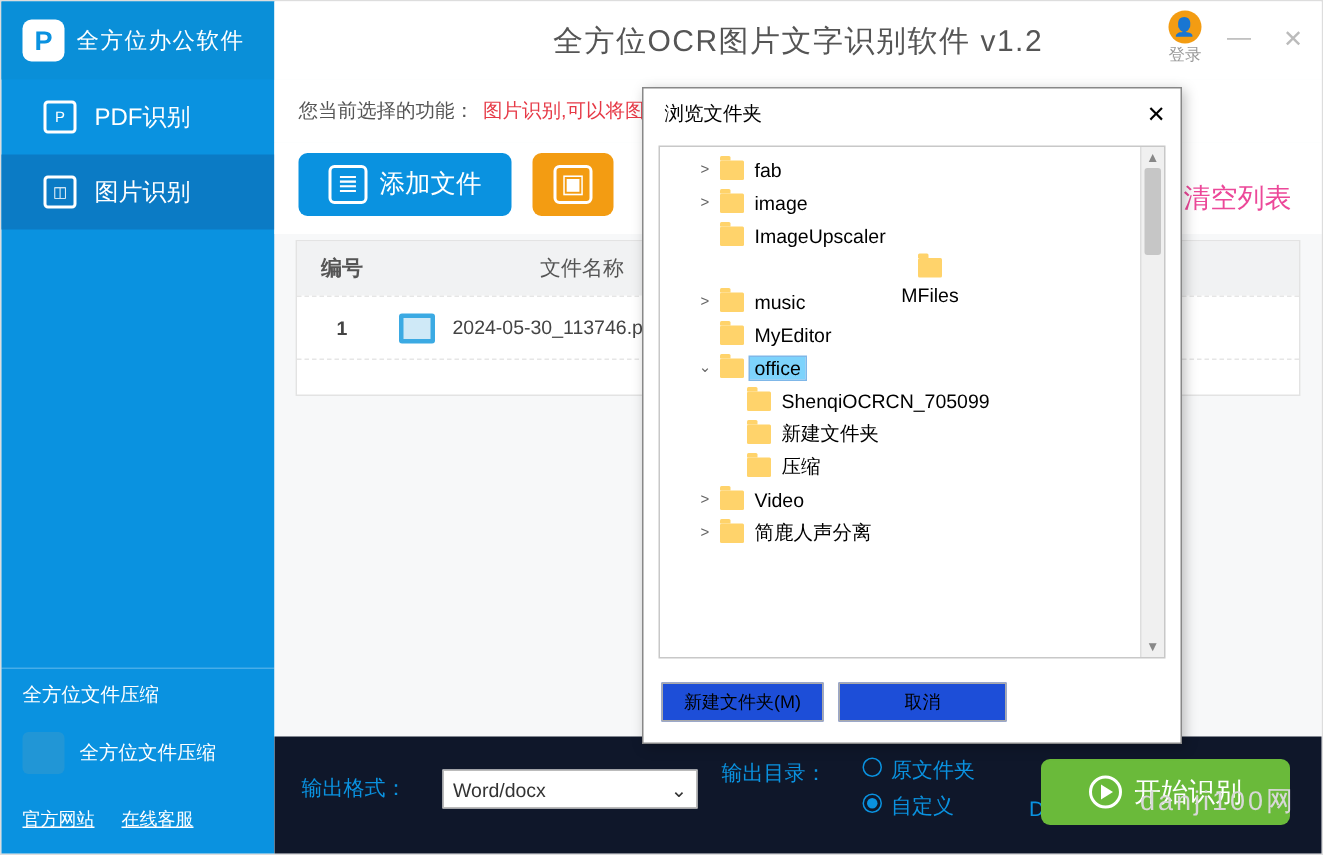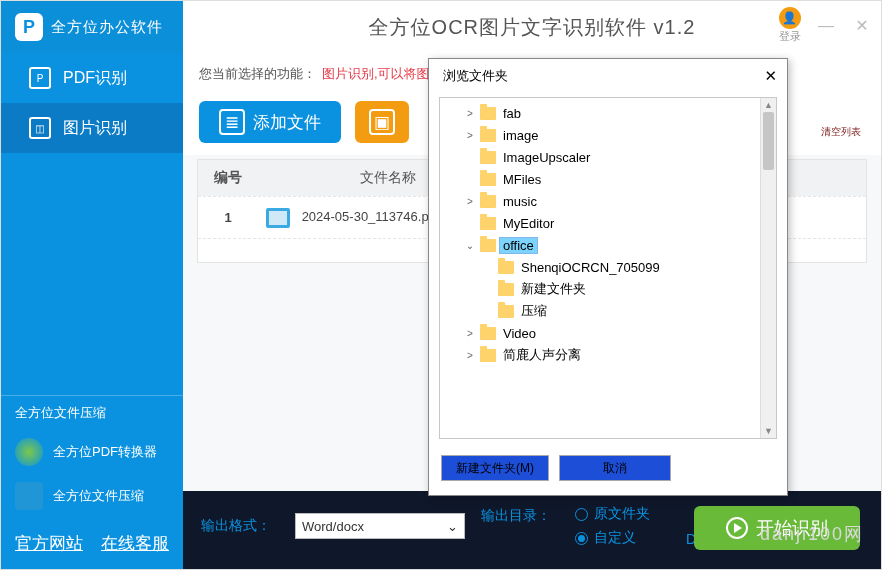--- a/index.html
+++ b/index.html
@@ -25,34 +25,34 @@
 .logo-text { font-size: 15px; font-weight: 500; letter-spacing: 1px; }
 .nav { }
 .nav-item { height: 50px; display: flex; align-items: center; gap: 12px; padding-left: 28px; font-size: 16px; cursor: pointer; }
 .nav-item.active { background: #0b7bc5; }
 .nav-icon { width: 22px; height: 22px; border: 2px solid #fff; border-radius: 3px; display: flex; align-items: center; justify-content: center; font-size: 10px; }
 .spacer { flex: 1; }
 .promo-header { font-size: 13px; padding: 8px 14px; border-top: 1px solid rgba(255,255,255,.25); }
 .promo-item { display: flex; align-items: center; gap: 10px; padding: 8px 14px; font-size: 13px; cursor: pointer; }
 .promo-icon { width: 28px; height: 28px; border-radius: 4px; background: #fff; display: flex; align-items: center; justify-content: center; }
 .promo-icon.circ { background: radial-gradient(#7cc84a,#0a92e0); border-radius: 50%; }
-.footer-links { display: flex; gap: 18px; padding: 14px; font-size: 17px; }
+.footer-links { display: flex; gap: 18px; padding: 14px; font-size: 12px; }
 .footer-links span { cursor: pointer; text-decoration: underline; }
 
 
 .main { flex: 1; background: #f7f8f9; display: flex; flex-direction: column; padding: 0; min-width: 0; }
 .func-row { height: 42px; display: flex; align-items: center; padding: 0 16px; gap: 6px; font-size: 13px; background: #fff; }
 .func-row .lbl { color: #555; }
 .func-row .val { color: #e63946; }
 .toolbar { display: flex; align-items: center; gap: 14px; padding: 6px 16px 12px; background: #fff; }
 .btn { height: 42px; border-radius: 6px; display: flex; align-items: center; gap: 8px; padding: 0 20px; color: #fff; font-size: 17px; cursor: pointer; }
 .btn.blue { background: #0a92e0; }
 .btn.orange { background: #f39c12; width: 54px; padding: 0; justify-content: center; }
 .btn-icon { width: 26px; height: 26px; border: 2px solid #fff; border-radius: 4px; display: flex; align-items: center; justify-content: center; }
-.clear-link { color: #7f1d1d; font-size: 10px; cursor: pointer; margin-left: auto; margin-right: 4px; margin-top: 19px; }
+.clear-link { color: #ec4899; font-size: 18px; cursor: pointer; margin-left: auto; margin-right: 4px; margin-top: 19px; }
 
 .table-area { margin: 4px 14px 0; background: #fff; border: 1px solid #e3e3e3; }
 .thead { height: 36px; background: #f1f2f3; display: flex; align-items: center; font-size: 14px; color: #555; }
 .thead > div, .trow > div { text-align: center; }
 .col-num { width: 60px; font-weight: bold; }
 .col-name { width: 260px; }
 .col-fmt { width: 70px; }
 .col-op { flex: 1; margin-left: auto; }
 .trow { height: 42px; display: flex; align-items: center; font-size: 13px; color: #444; border-top: 1px dashed #e6e6e6; }
 .trow:first-child { border-top: none; }
@@ -60,21 +60,21 @@
 .file-thumb::after { content: ""; position: absolute; inset: 3px; background: #cfe9f7; }
 .op-icons { display: flex; gap: 12px; justify-content: center; align-items: center; }
 .op-icon { width: 20px; height: 18px; background: #6fb7e0; border-radius: 2px; }
 .op-del { color: #bbb; font-size: 18px; cursor: pointer; }
 
 .bottom { margin-top: auto; padding: 14px 18px 22px; background: #0f172a; display: flex; gap: 16px; font-size: 14px; color: #0a92e0; }
 .row { display: flex; align-items: center; gap: 16px; }
 .row .rlabel { color: #0a92e0; width: 78px; }
 .select { width: 170px; height: 26px; border: 1px solid #bbb; background: #fff; font-size: 13px; padding: 0 6px; display: flex; align-items: center; justify-content: space-between; color: #333; cursor: pointer; }
 .radio-stack { display: flex; flex-direction: column; gap: 6px; }
-.radio-row { display: flex; align-items: center; gap: 6px; color: #0a92e0; }
+.radio-row { display: flex; align-items: flex-start; gap: 6px; color: #0a92e0; }
 .radio-outer { width: 13px; height: 13px; border: 1px solid #0a92e0; border-radius: 50%; display: flex; align-items: center; justify-content: center; }
 .radio-outer.checked::after { content: ""; width: 7px; height: 7px; background: #0a92e0; border-radius: 50%; }
 .path-text { color: #0a92e0; }
 .start-btn { position: absolute; right: 22px; bottom: 20px; width: 166px; height: 44px; background: #6aba3a; border-radius: 6px; color: #fff; font-size: 18px; display: flex; align-items: center; justify-content: center; gap: 8px; cursor: pointer; }
 .start-icon { width: 22px; height: 22px; border: 2px solid #fff; border-radius: 50%; position: relative; }
 .start-icon::after { content: ""; position: absolute; left: 6px; top: 4px; border-left: 8px solid #fff; border-top: 5px solid transparent; border-bottom: 5px solid transparent; }
 .watermark { position: absolute; right: 18px; bottom: 24px; color: #d8d8d8; font-size: 18px; letter-spacing: 2px; pointer-events: none; z-index: 300; }
 
 
 .overlay { position: absolute; inset: 0; z-index: 200; }
@@ -118,24 +118,20 @@
           <span>PDF识别</span>
         </div>
         <div class="nav-item active">
           <div class="nav-icon">◫</div>
           <span>图片识别</span>
         </div>
       </div>
       <div class="spacer"></div>
       <div class="promo-header">全方位文件压缩</div>
       <div class="promo-item">
-        <div class="promo-icon circ"></div>
-        <span>全方位PDF转换器</span>
-      </div>
-      <div class="promo-item">
         <div class="promo-icon" style="background:#2196d6"></div>
         <span>全方位文件压缩</span>
       </div>
       <div class="footer-links">
         <span>官方网站</span>
         <span>在线客服</span>
       </div>
     </div>
 
     <div class="main">
@@ -241,21 +237,21 @@
             <div class="tree-row" style="padding-left: 24px;">
               <span class="exp">&gt;</span>
               <span class="folder"></span>
               <span class="tlabel">image</span>
             </div>
             <div class="tree-row" style="padding-left: 24px;">
               <span class="exp"></span>
               <span class="folder"></span>
               <span class="tlabel">ImageUpscaler</span>
             </div>
-            <div class="tree-row" style="padding-left: 24px;">
+            <div class="tree-row" style="padding-left: 24px; flex-direction: column;">
               <span class="exp"></span>
               <span class="folder"></span>
               <span class="tlabel">MFiles</span>
             </div>
             <div class="tree-row" style="padding-left: 24px;">
               <span class="exp">&gt;</span>
               <span class="folder"></span>
               <span class="tlabel">music</span>
             </div>
             <div class="tree-row" style="padding-left: 24px;">

